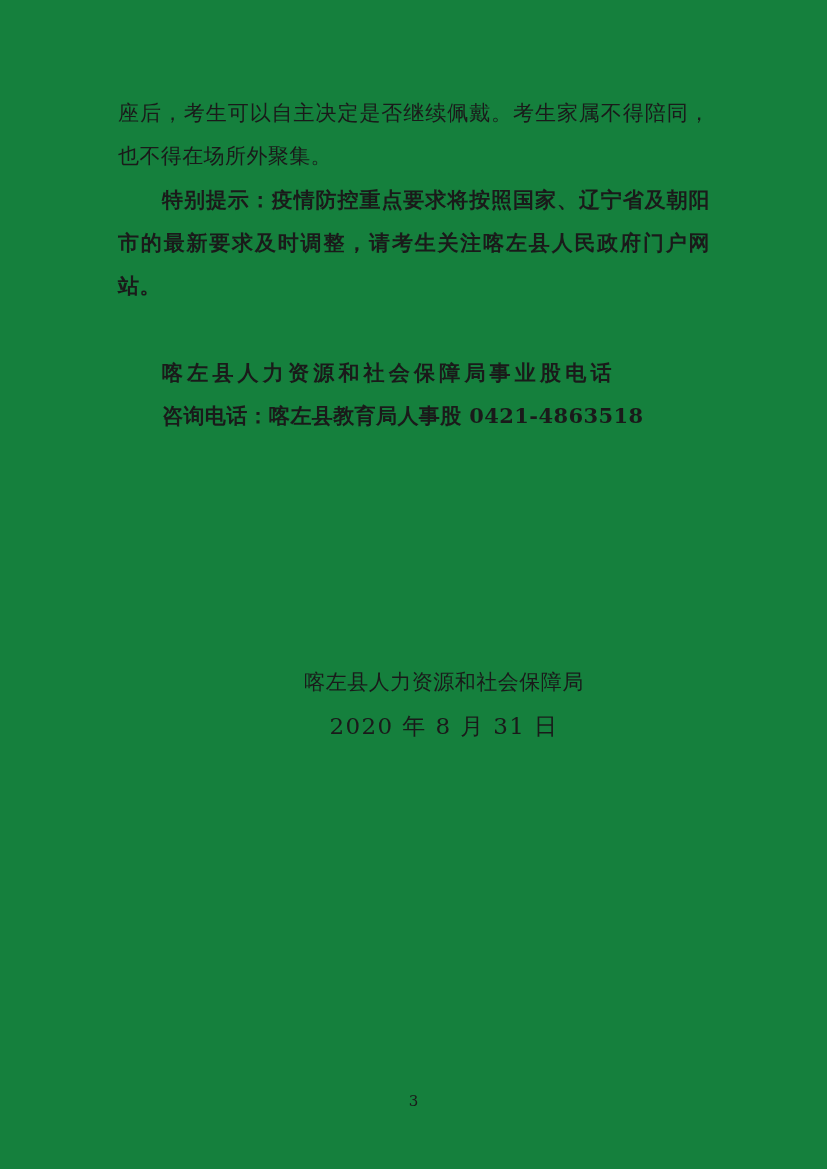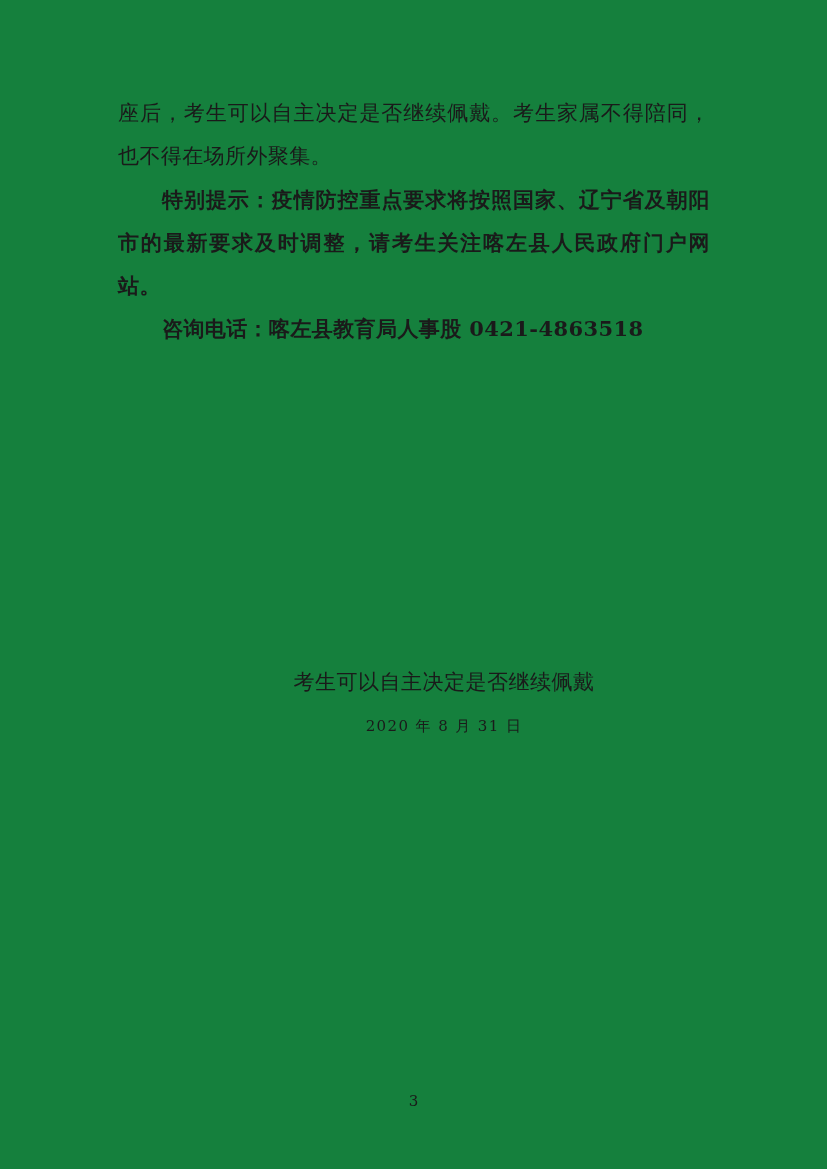--- a/index.html
+++ b/index.html
@@ -56,21 +56,21 @@
     width: 592px;
     text-align: center;
   }
   .sign-line {
     font-size: 21px;
     line-height: 44px;
     letter-spacing: 0.5px;
     padding-left: 60px;
   }
   .date-line {
-    font-size: 15px;
+    font-size: 23px;
     line-height: 44px;
     letter-spacing: 1.4px;
     padding-left: 60px;
   }
   .page-number {
     position: absolute;
     left: 0;
     top: 1092px;
     width: 827px;
     text-align: center;
@@ -82,26 +82,27 @@
 <body>
 
 <div class="page">
 
   <div class="content">
 
     <p>座后，考生可以自主决定是否继续佩戴。考生家属不得陪同，也不得在场所外聚集。</p>
 
     <p class="indent">特别提示：疫情防控重点要求将按照国家、辽宁省及朝阳市的最新要求及时调整，请考生关注喀左县人民政府门户网站。</p>
 
+    <p class="indent block-gap-lg spaced">喀左县人力资源和社会保障局事业股电话</p>
 
 
     <p class="indent">咨询电话：喀左县教育局人事股 0421-4863518</p>
 
   </div>
 
   <div class="sign-block">
-    <div class="sign-line">考生可以自主决定是否继续佩戴</div>
+    <div class="sign-line">喀左县人力资源和社会保障局</div>
     <div class="date-line">2020 年 8 月 31 日</div>
   </div>
 
   <div class="page-number">3</div>
 
 </div>
 
 </body></html>

